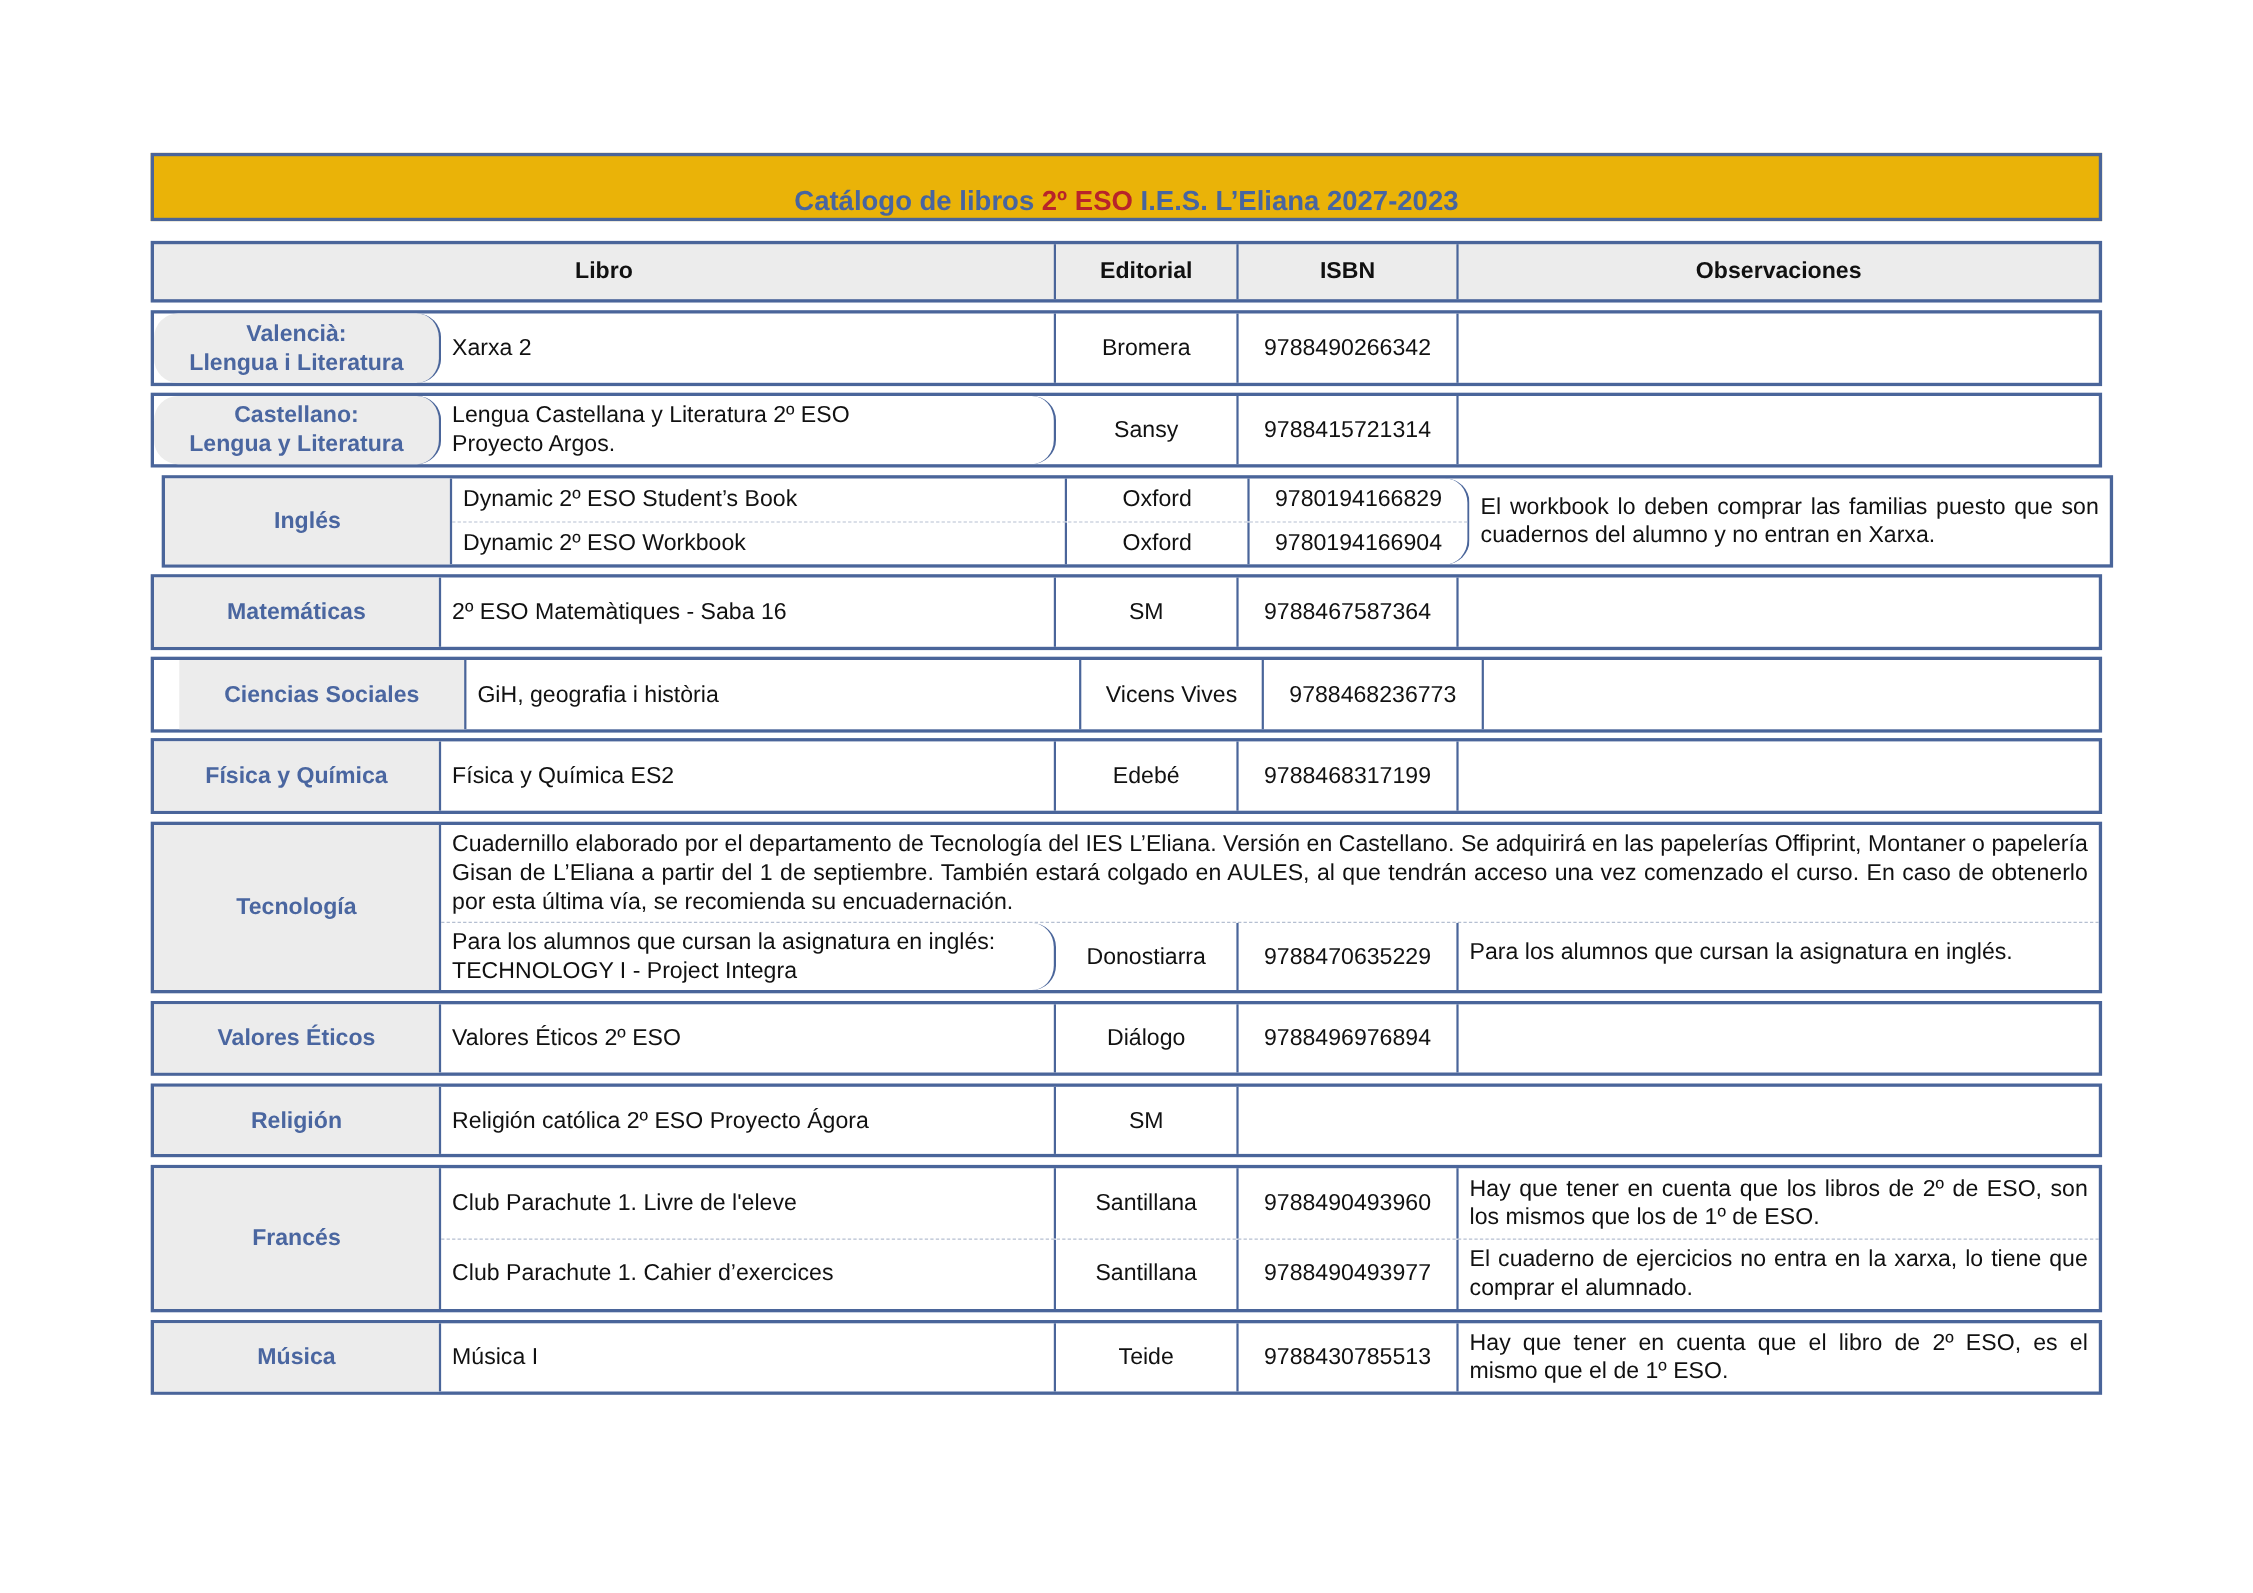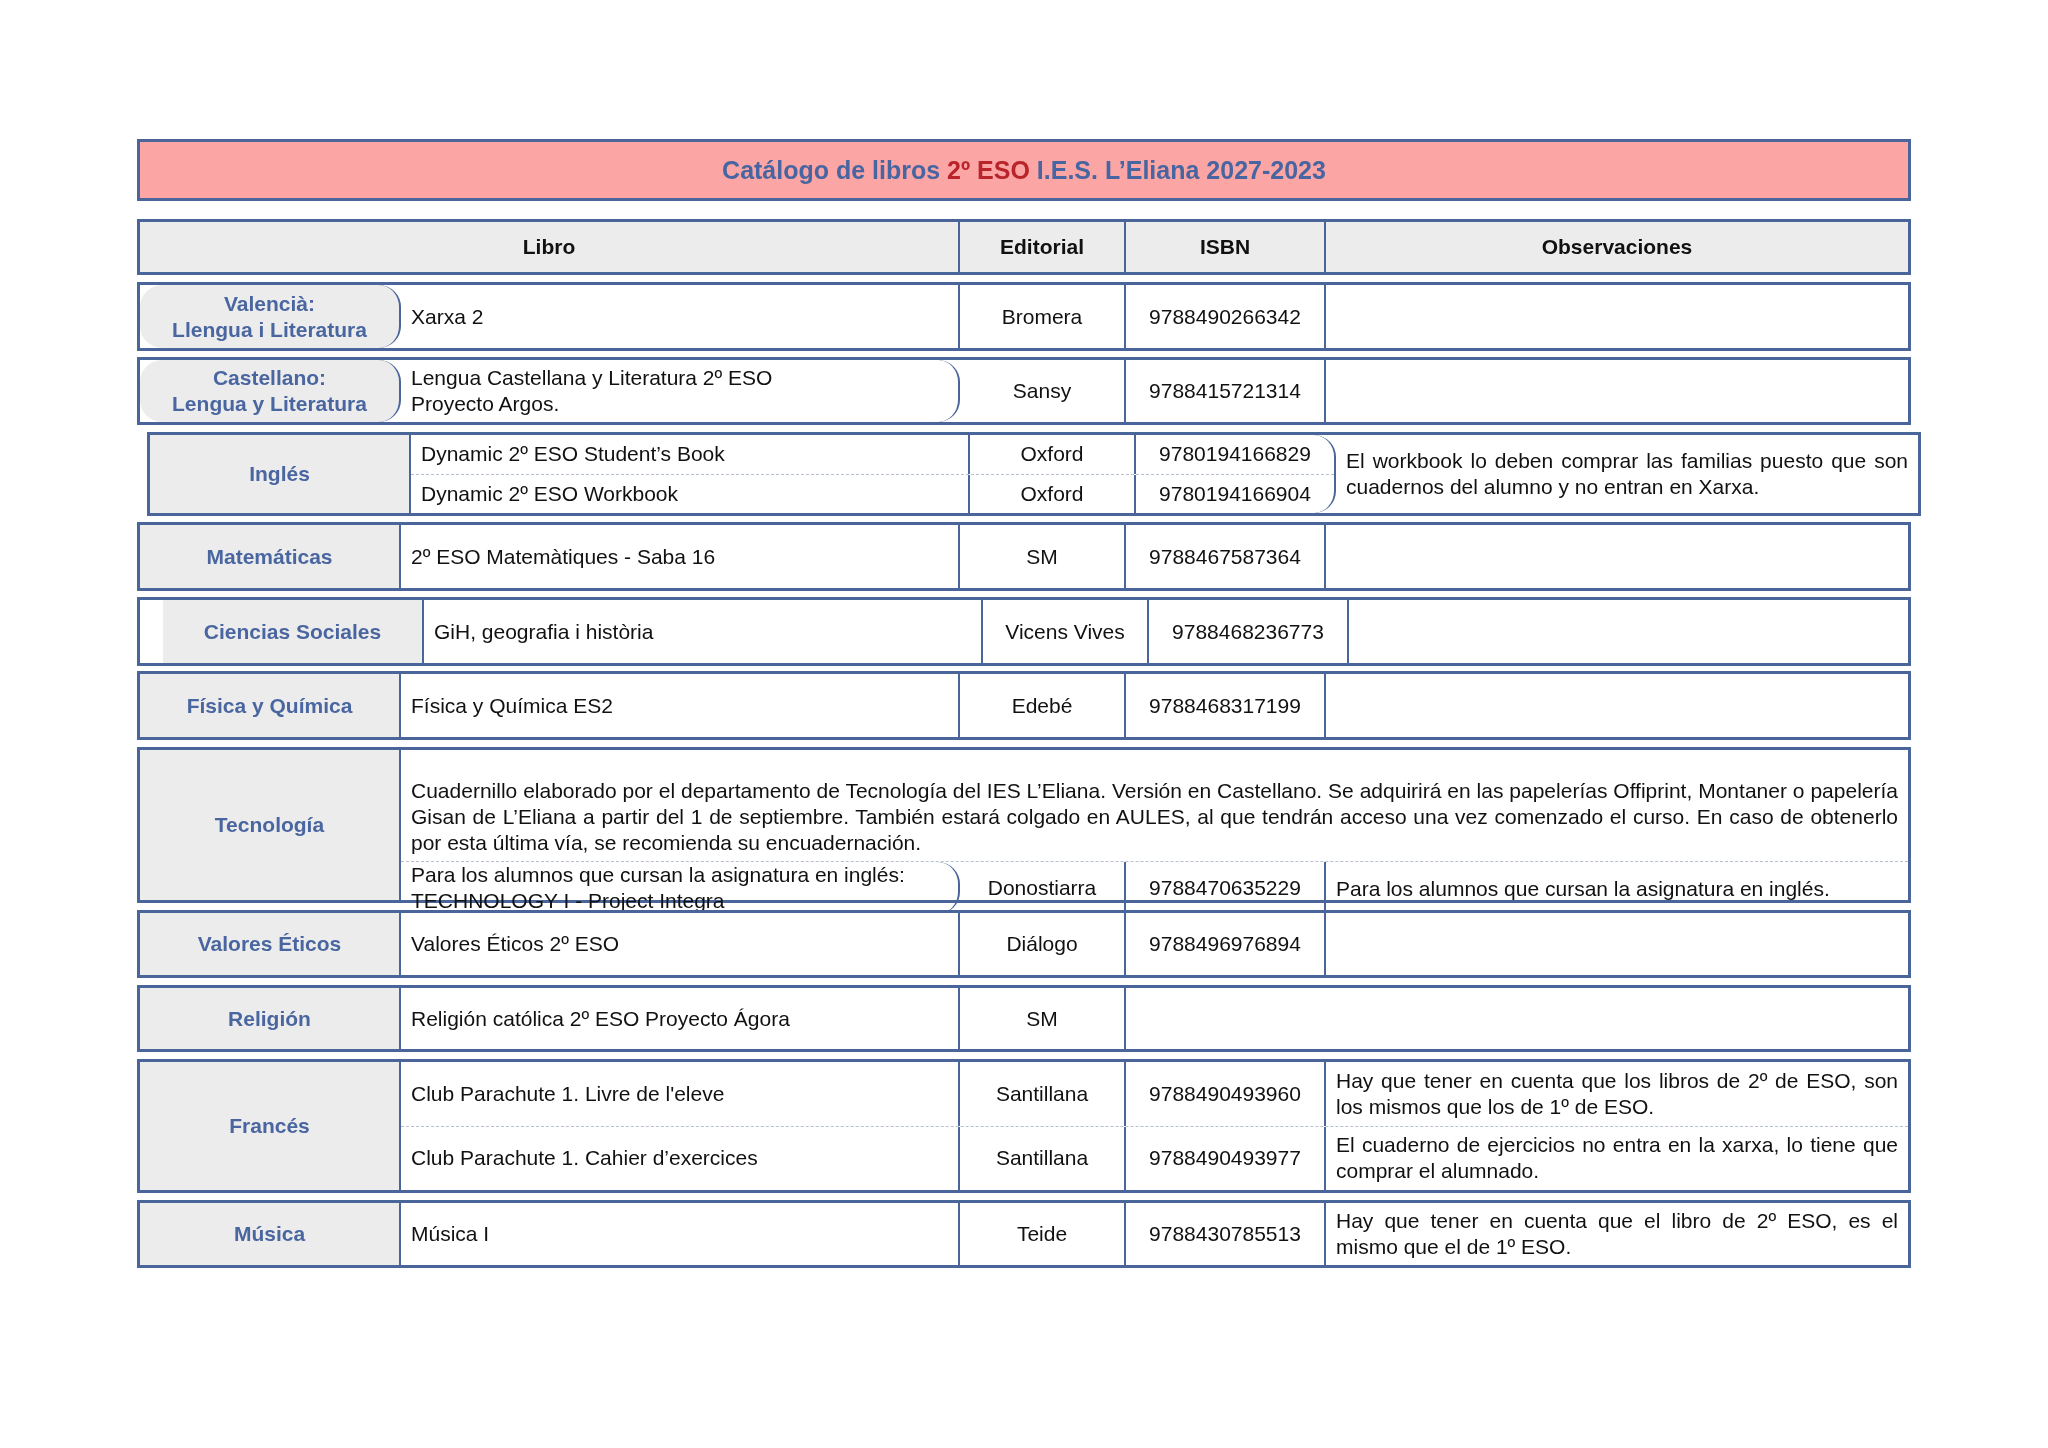--- a/index.html
+++ b/index.html
@@ -5,22 +5,22 @@
   html, body { margin: 0; padding: 0; }
   body {
     width: 2048px; height: 1448px; background: #ffffff; position: relative;
     font-family: "Liberation Sans", sans-serif; color: #111;
   }
   .box {
     position: absolute; left: 137px; width: 1774px; box-sizing: border-box;
     border: 3px solid #4a659a;
   }
   .title-box {
-    top: 139px; height: 62px; background: #fca5a5;
-    display: flex; align-items: center; justify-content: center;
+    top: 139px; height: 62px; background: #eab308;
+    display: flex; align-items: flex-end; justify-content: center;
     font-weight: bold; font-size: 25px; color: #4765a0;
   }
   .title-box .red { color: #b8242a; }
   .row { display: flex; }
   .hdr { top: 219px; height: 56px; background: #ececec; }
   .cell {
     box-sizing: border-box; border-right: 2px solid #4a659a;
     display: flex; align-items: center; font-size: 21px; line-height: 26px;
   }
   .cell:last-child { border-right: none; }
@@ -121,21 +121,21 @@
   <div class="cell c-subj subj">Física y Química</div>
   <div class="cell c-libro libro">Física y Química ES2</div>
   <div class="cell c-ed ed">Edebé</div>
   <div class="cell c-isbn isbn">9788468317199</div>
   <div class="cell c-obs obs"></div>
 </div>
 
 <div class="box row data-row" style="top:747px;height:156px;">
   <div class="cell c-subj subj">Tecnología</div>
   <div class="stack" style="flex:1;">
-    <div class="sub" style="flex:0 0 88px;margin-top:23px;">
+    <div class="sub" style="flex:0 0 88px;">
       <div class="cell obs" style="flex:1;padding:0 10px;">Cuadernillo elaborado por el departamento de Tecnología del IES L’Eliana. Versión en Castellano. Se adquirirá en las papelerías Offiprint, Montaner o papelería Gisan de L’Eliana a partir del 1 de septiembre. También estará colgado en AULES, al que tendrán acceso una vez comenzado el curso. En caso de obtenerlo por esta última vía, se recomienda su encuadernación.</div>
     </div>
     <div class="sub">
       <div class="cell c-libro libro stack" style="justify-content:center;align-items:flex-start;">
         <span>Para los alumnos que cursan la asignatura en inglés:</span>
         <span>TECHNOLOGY I - Project Integra</span>
       </div>
       <div class="cell c-ed ed">Donostiarra</div>
       <div class="cell c-isbn isbn">9788470635229</div>
       <div class="cell c-obs obs" style="align-items:flex-start;padding-top:14px;">Para los alumnos que cursan la asignatura en inglés.</div>

